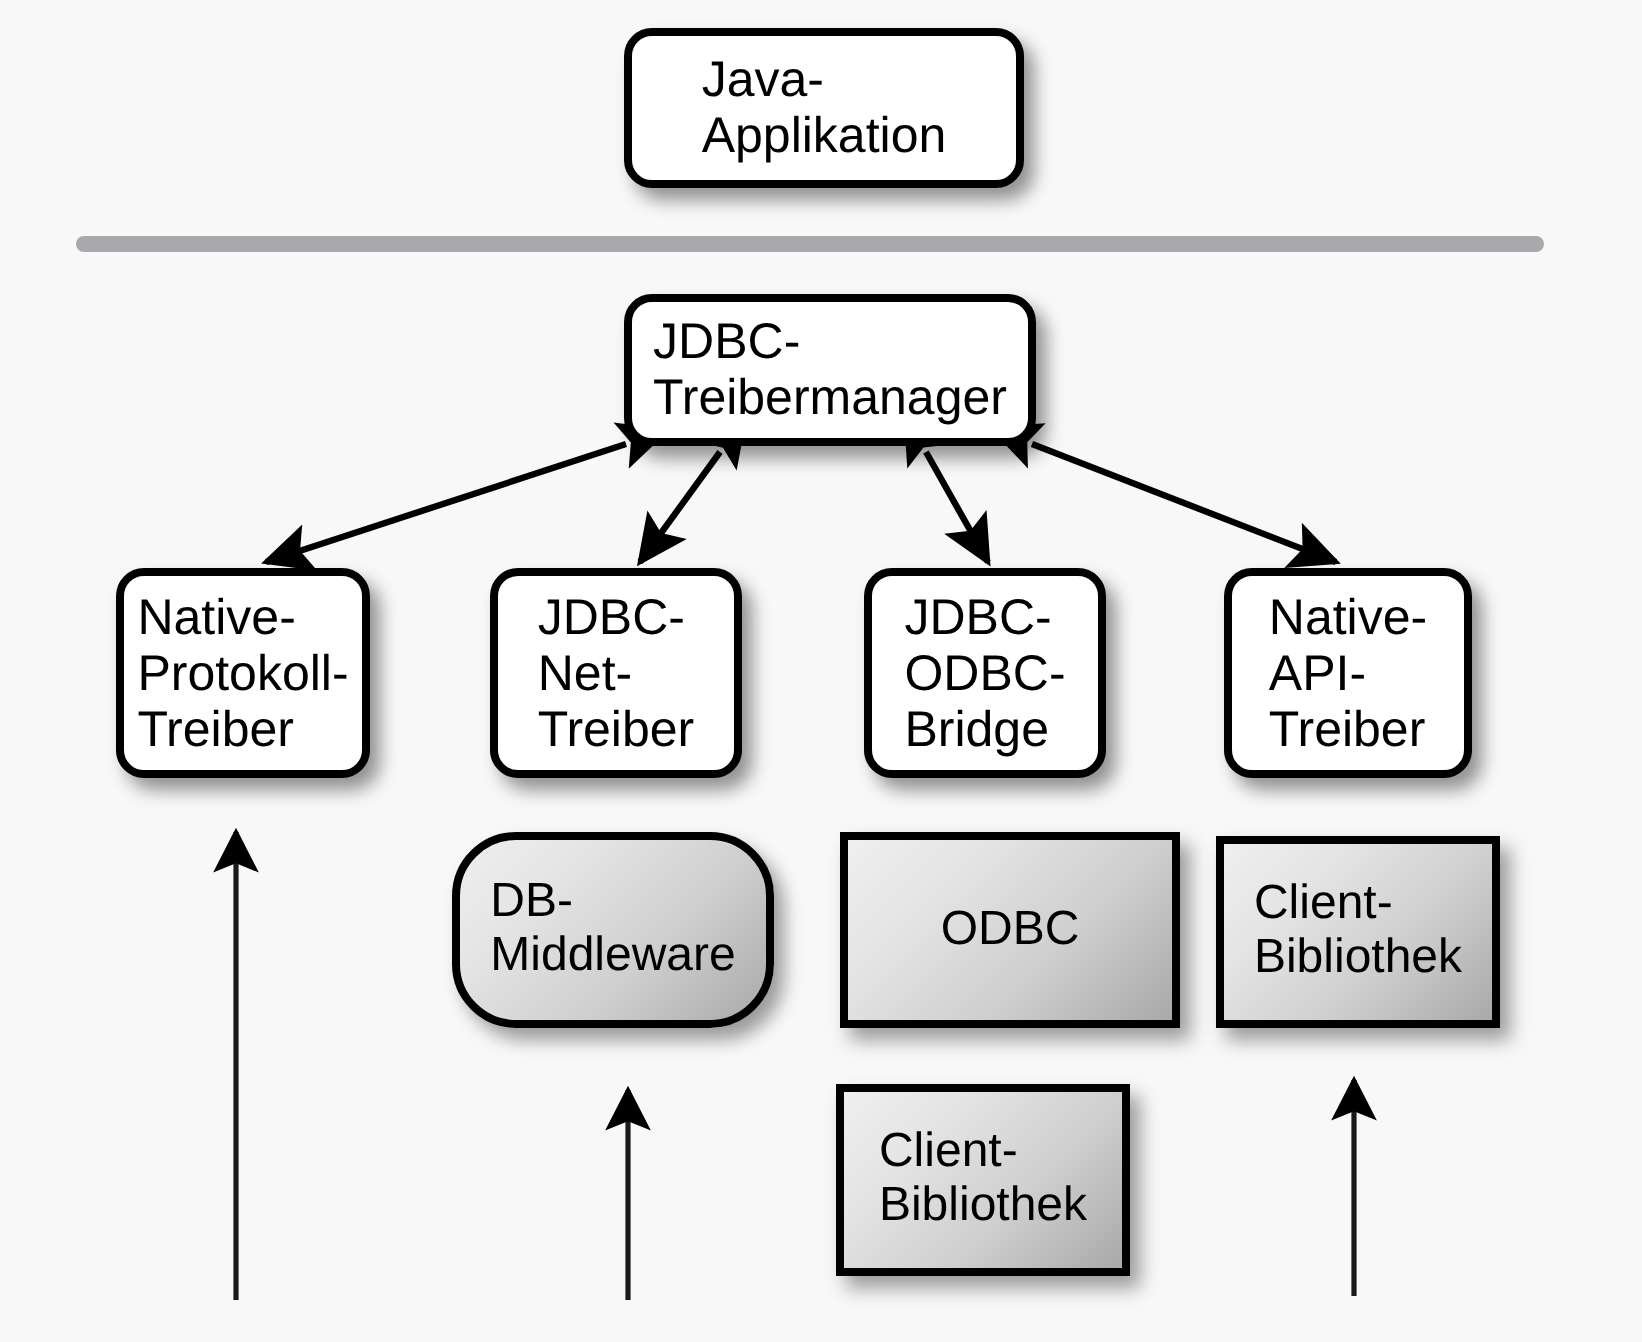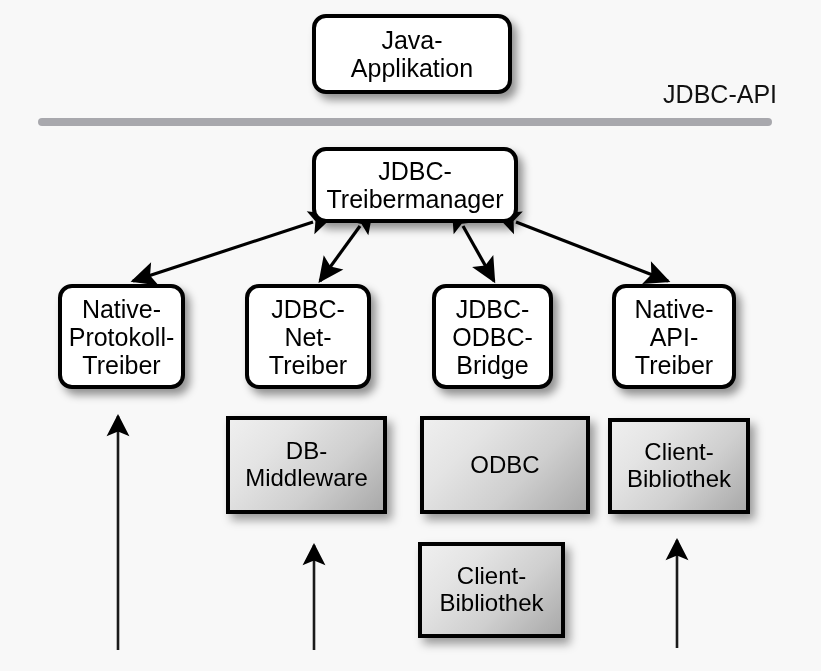--- a/index.html
+++ b/index.html
@@ -26,21 +26,20 @@
     width: 821px;
     height: 671px;
     pointer-events: none;
   }
   .node {
     position: absolute;
     box-sizing: border-box;
     display: flex;
     align-items: center;
     justify-content: center;
-    text-align: center;
     line-height: 1.12;
     color: #000;
     white-space: pre-line;
     z-index: 3;
   }
   .node.rounded {
     background: #ffffff;
     border: 4px solid #000000;
     border-radius: 14px;
     box-shadow: 5px 6px 9px rgba(0,0,0,0.42);
@@ -98,21 +97,20 @@
     </g>
 
     <g stroke="#1a1a1a" stroke-width="2.6" fill="none">
       <line x1="118" y1="650" x2="118" y2="416" marker-end="url(#vah)"></line>
       <line x1="314" y1="650" x2="314" y2="545" marker-end="url(#vah)"></line>
       <line x1="677" y1="648" x2="677" y2="540" marker-end="url(#vah)"></line>
     </g>
   </svg>
 
   <div class="api-bar"></div>
-  <div class="api-label">JDBC-API</div>
 
   <div class="node rounded" style="left:312px; top:14px; width:200px; height:80px;">Java-
 Applikation</div>
 
   <div class="node rounded" style="left:312px; top:147px; width:206px; height:76px;">JDBC-
 Treibermanager</div>
 
   <div class="node rounded" style="left:58px; top:284px; width:127px; height:105px;">Native-
 Protokoll-
 Treiber</div>
@@ -122,21 +120,21 @@
 Treiber</div>
 
   <div class="node rounded" style="left:432px; top:284px; width:121px; height:105px;">JDBC-
 ODBC-
 Bridge</div>
 
   <div class="node rounded" style="left:612px; top:284px; width:124px; height:105px;">Native-
 API-
 Treiber</div>
 
-  <div class="node grad" style="left:226px; top:416px; width:161px; height:98px;">DB-
+  <div class="node grad" style="left:226px; top:416px; width:161px; height:98px;border-radius:32px;">DB-
 Middleware</div>
 
   <div class="node grad" style="left:420px; top:416px; width:170px; height:98px;">ODBC</div>
 
   <div class="node grad" style="left:608px; top:418px; width:142px; height:96px;">Client-
 Bibliothek</div>
 
   <div class="node grad" style="left:418px; top:542px; width:147px; height:96px;">Client-
 Bibliothek</div>
 

